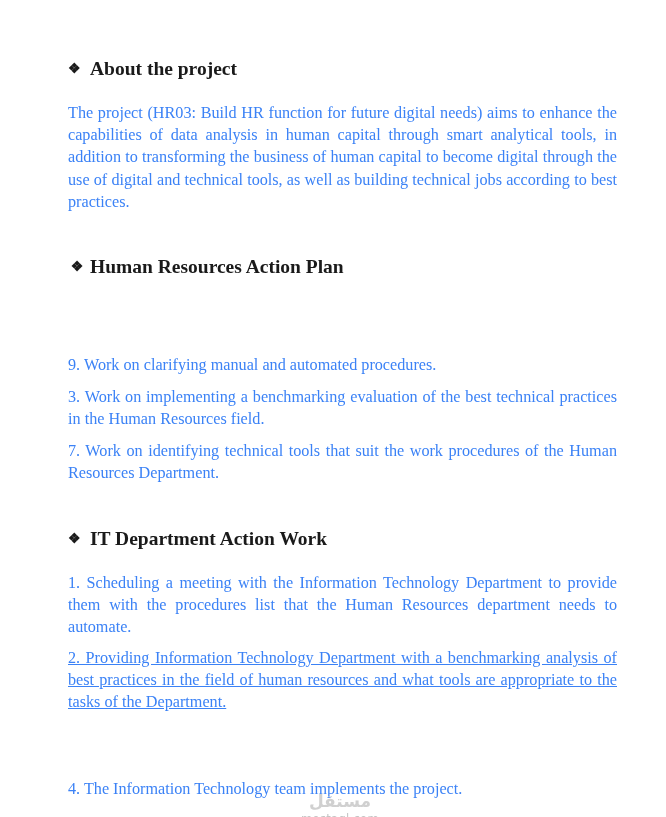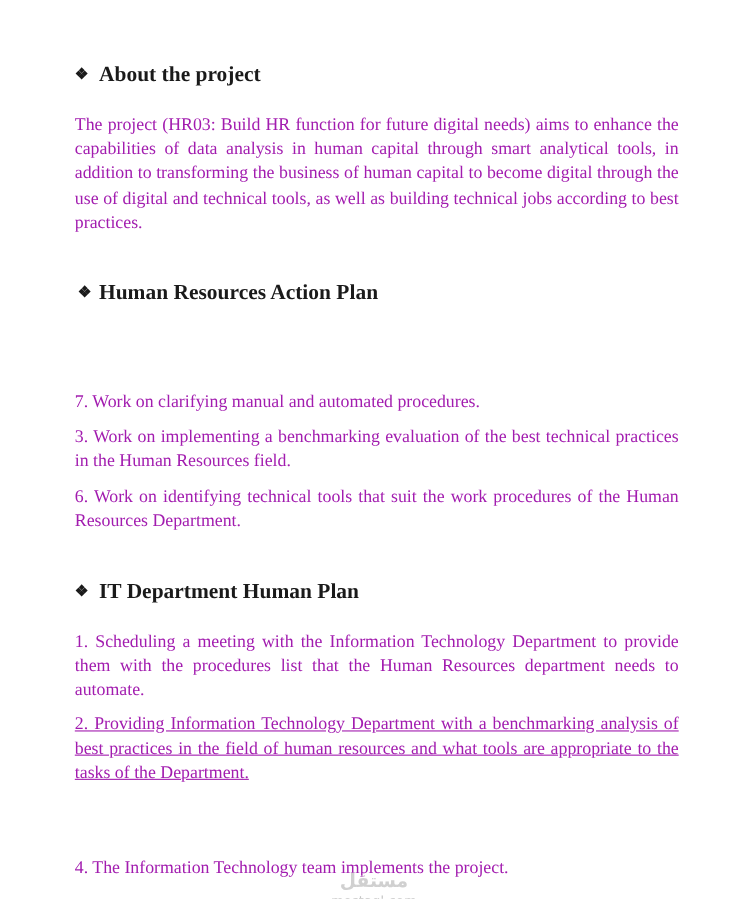--- a/index.html
+++ b/index.html
@@ -15,21 +15,21 @@
       white-space: nowrap; color: #1a1a1a;
     }
     .heading .bullet {
       display: inline-block; width: 18px; font-size: 14px; vertical-align: 2px;
       margin-right: 4px;
     }
     .para {
       position: absolute; left: 68px; width: 549px;
       font-size: 16.2px; line-height: 22.2px;
       text-align: justify; text-align-last: left;
-      color: #a21caf;
+      color: #3b82f6;
     }
     .watermark {
       position: absolute; left: 270px; top: 758px; width: 140px; text-align: center;
       color: #c9c9c9; font-family: "DejaVu Sans", sans-serif;
     }
     .watermark .wm-ar { font-size: 17px; font-weight: bold; line-height: 22px; color: #d0d0d0; }
     .watermark .wm-en { font-size: 11.5px; line-height: 14px; color: #c4c4c4; letter-spacing: 0.3px; }
   </style>
 </head>
 <body>
@@ -37,26 +37,26 @@
 <div class="page">
 
   <div class="heading" style="top:37px;">
     <span class="bullet">❖</span><span>About the project</span>
   </div>
   <div class="para" style="top:82px;">The project (HR03: Build HR function for future digital needs) aims to enhance the capabilities of data analysis in human capital through smart analytical tools, in addition to transforming the business of human capital to become digital through the use of digital and technical tools, as well as building technical jobs according to best practices.</div>
 
   <div class="heading" style="top:235px;text-align:center;">
     <span class="bullet">❖</span><span>Human Resources Action Plan</span>
   </div>
-  <div class="para" style="top:334px;">7. Work on clarifying manual and automated procedures.</div>
+  <div class="para" style="top:334px;">9. Work on clarifying manual and automated procedures.</div>
   <div class="para" style="top:366px;">3. Work on implementing a benchmarking evaluation of the best technical practices in the Human Resources field.</div>
-  <div class="para" style="top:420px;">6. Work on identifying technical tools that suit the work procedures of the Human Resources Department.</div>
+  <div class="para" style="top:420px;">7. Work on identifying technical tools that suit the work procedures of the Human Resources Department.</div>
 
   <div class="heading" style="top:507px;">
-    <span class="bullet">❖</span><span>IT Department Human Plan</span>
+    <span class="bullet">❖</span><span>IT Department Action Work</span>
   </div>
   <div class="para" style="top:552px;">1. Scheduling a meeting with the Information Technology Department to provide them with the procedures list that the Human Resources department needs to automate.</div>
   <div class="para" style="top:627px;text-decoration:underline;">2. Providing Information Technology Department with a benchmarking analysis of best practices in the field of human resources and what tools are appropriate to the tasks of the Department.</div>
   <div class="para" style="top:758px;">4. The Information Technology team implements the project.</div>
 
   <div class="watermark">
     <div class="wm-ar" style="margin-top:12px;">مستقل</div>
     <div class="wm-en">mostaql.com</div>
   </div>
 </div>

